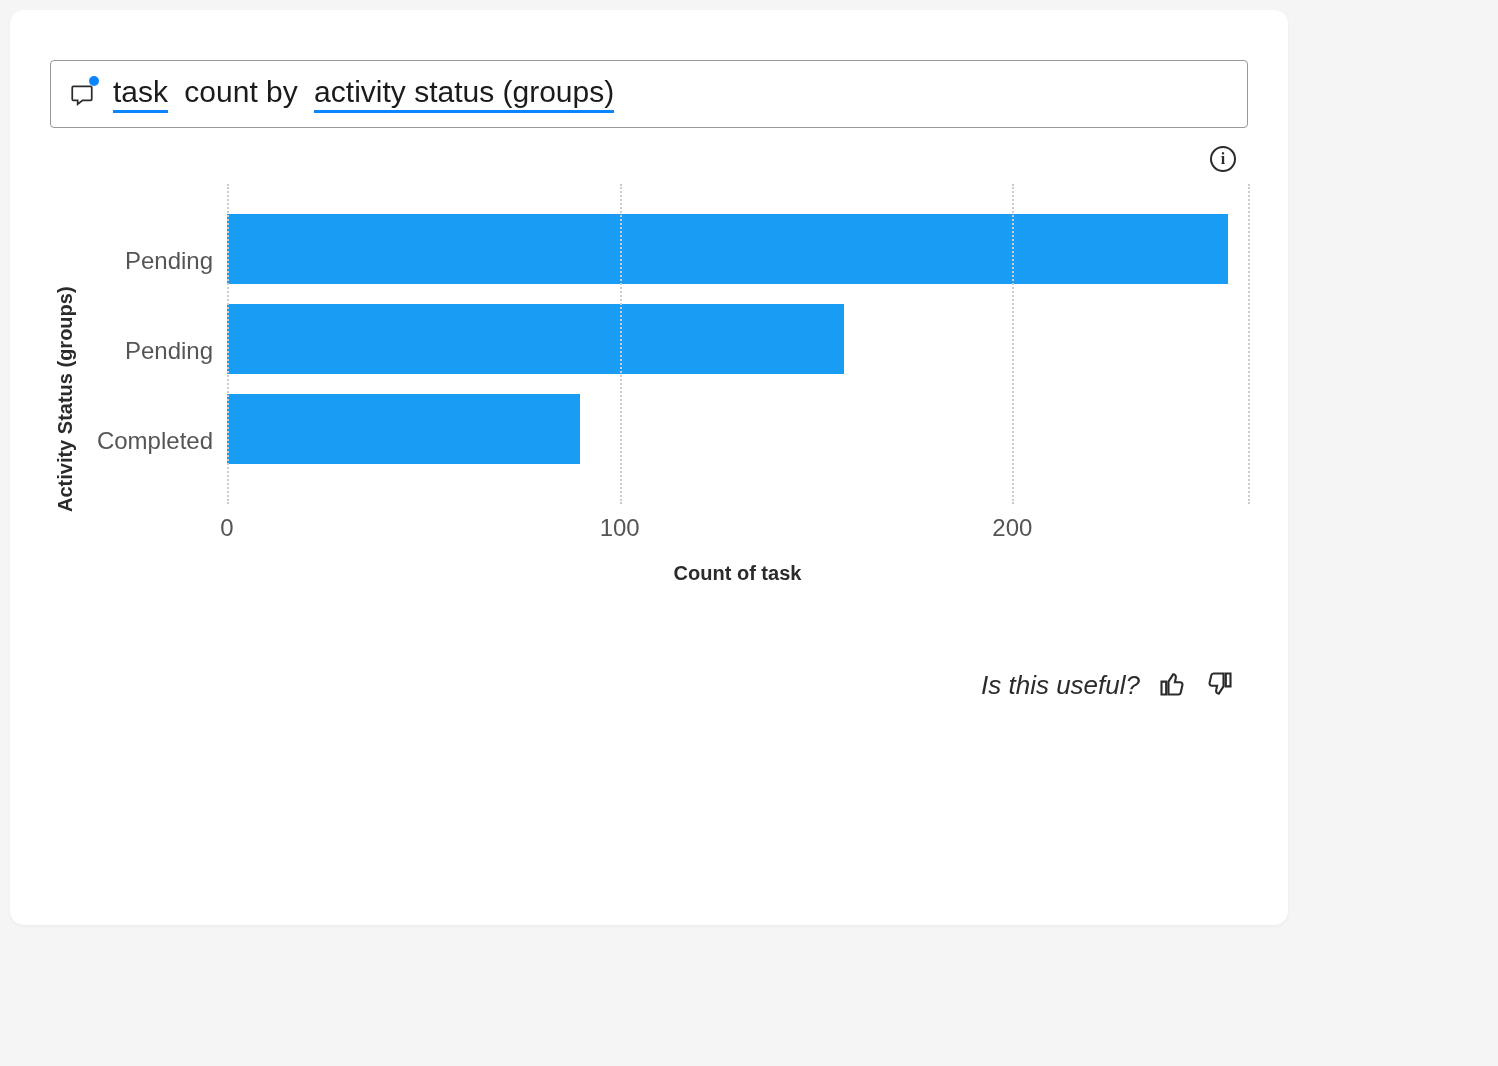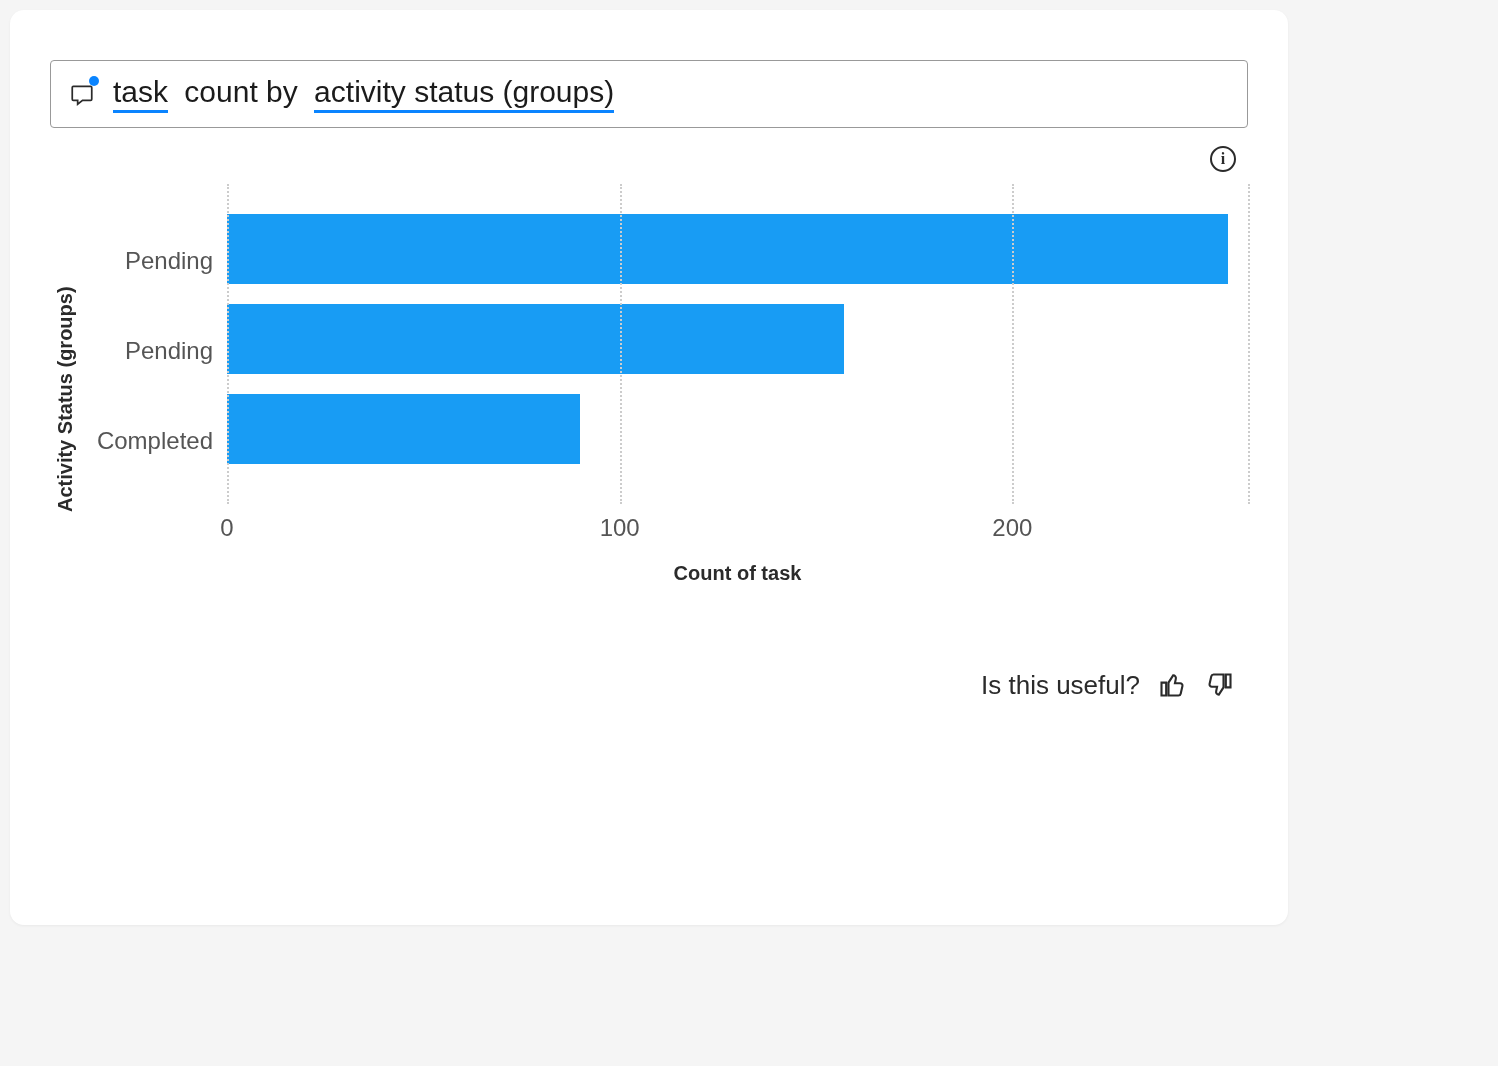--- a/index.html
+++ b/index.html
@@ -163,25 +163,25 @@
     }
     .x-title {
       text-align: center;
       font-size: 20px;
       font-weight: 600;
       color: #2b2b2b;
       margin-top: 8px;
     }
     .feedback {
       display: flex;
-      align-items: center;
       justify-content: flex-end;
       gap: 18px;
       margin-top: 56px;
       padding-right: 12px;
+      font-style: italic;
     }
     .feedback-label {
       font-size: 26px;
       color: #2b2b2b;
     }
     .thumb {
       width: 30px;
       height: 30px;
       cursor: pointer;
     }

